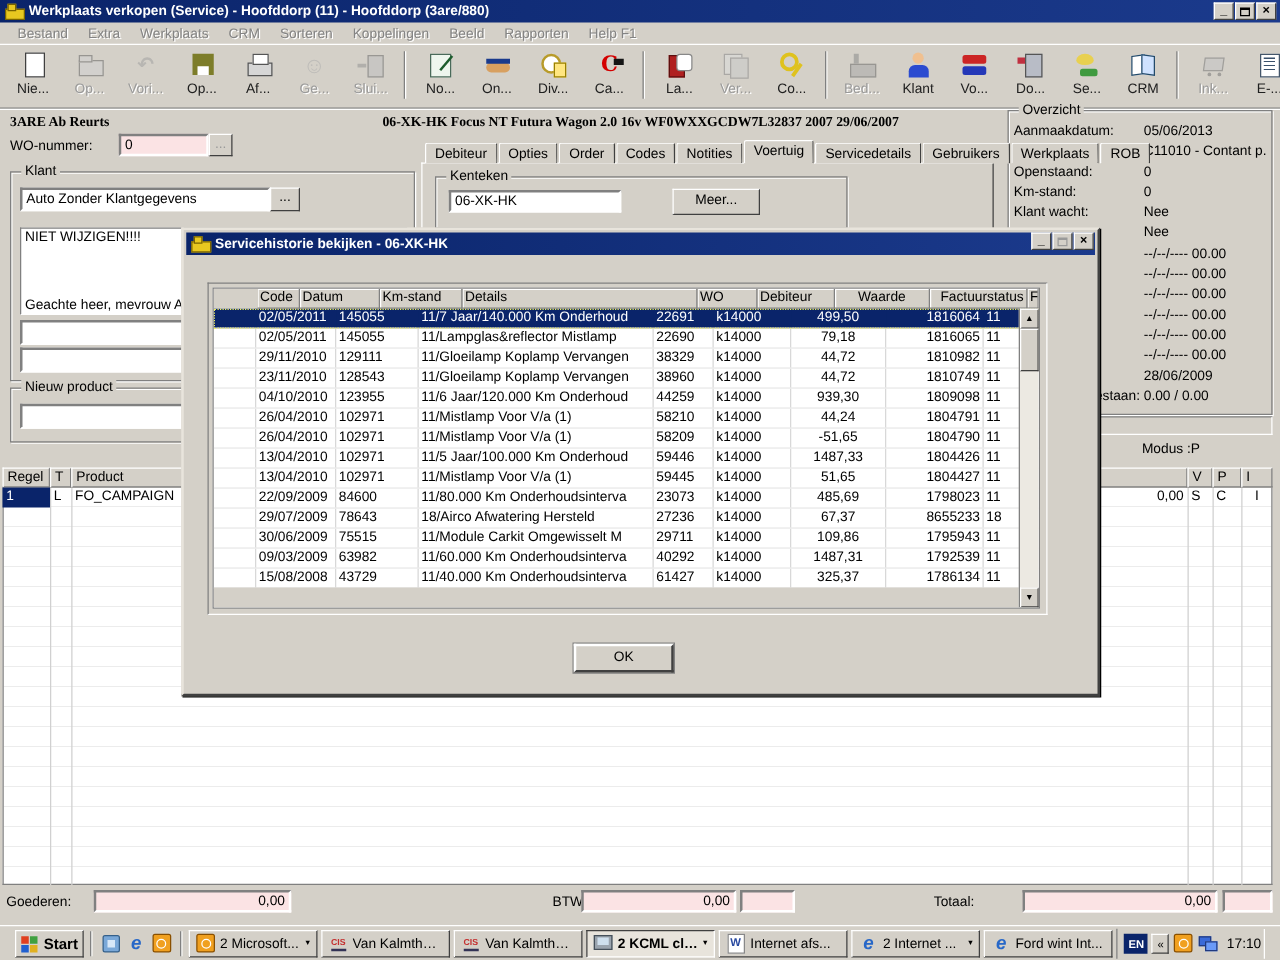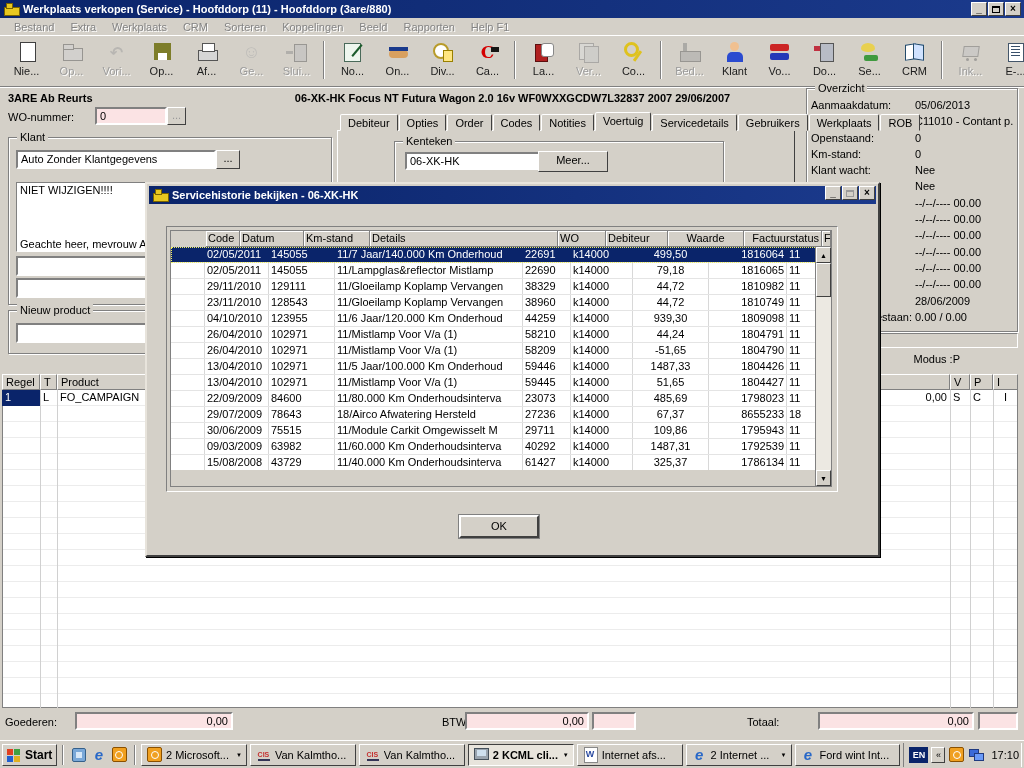--- a/index.html
+++ b/index.html
@@ -1,20 +1,20 @@
 <!DOCTYPE html>
 <html><head>
 <meta charset="utf-8">
 <style>
   html,body{margin:0;padding:0;background:#3a6ea5;}
   *{box-sizing:border-box;cursor:default;}
   #screen{position:relative;width:1024px;height:768px;background:#d4d0c8;overflow:hidden;
           font-family:"Liberation Sans","DejaVu Sans",sans-serif;font-size:11px;color:#000;}
   .abs{position:absolute;}
-  .bold{font-weight:bold;}
+  .bold{font-weight:bold;font-family:Liberation Serif, serif;}
   .nowrap{white-space:nowrap;overflow:hidden;}
 
   
   .raised{border:1px solid;border-color:#fff #404040 #404040 #fff;background:#d4d0c8;}
   .sunken{border:1px solid;border-color:#808080 #fff #fff #808080;}
   .field{border:2px solid;border-color:#808080 #fff #fff #808080;background:#fff;padding:1px 3px;line-height:12px;}
   .pink{background:#fbe3e4;}
   .group{border:1px solid #808080;box-shadow:inset 1px 1px 0 #fff,1px 1px 0 #fff;}
   .group>.glabel{position:absolute;top:-7px;left:8px;background:#d4d0c8;padding:0 3px;line-height:12px;}
 
@@ -158,21 +158,21 @@
   .vline{position:absolute;top:374px;width:1px;height:334px;background:#d0d0d0;z-index:1;}
   .ghcell{position:absolute;top:374px;height:16px;line-height:15px;background:#d4d0c8;
      border:1px solid;border-color:#fff #808080 #808080 #fff;padding:0 3px;white-space:nowrap;overflow:hidden;z-index:2;}
   .gcell{position:absolute;top:390px;height:16px;line-height:15px;padding:0 3px;white-space:nowrap;z-index:2;}
 
   
   .tot-field{height:18px;line-height:13px;text-align:right;}
 
   
   #taskbar{left:0;top:740px;width:1024px;height:28px;background:#d4d0c8;border-top:1px solid #fff;z-index:30;
-     display:flex;align-items:center;padding:0 2px;gap:3px;}
+     display:flex;align-items:center;padding:0 12px;gap:3px;}
   #start-btn{width:55px;height:22px;display:flex;align-items:center;gap:2px;padding-left:2px;font-weight:bold;font-size:12px;}
   .ql-sep{width:0;height:20px;border-left:1px solid #808080;border-right:1px solid #fff;margin:0 2px;}
   .ql-icon{width:20px;height:20px;display:flex;align-items:center;justify-content:center;}
   .task-btn{height:22px;display:flex;align-items:center;gap:3px;padding:0 4px;min-width:0;
      border:1px solid;border-color:#fff #404040 #404040 #fff;background:#d4d0c8;flex:1 1 100px;max-width:136px;}
   .task-btn .tlabel{white-space:nowrap;overflow:hidden;text-overflow:ellipsis;}
   .task-btn .tarrow{font-size:6px;margin-left:auto;}
   .task-btn.pressed{border-color:#404040 #fff #fff #404040;background:#e8e4dc;font-weight:bold;}
   #tray{display:flex;align-items:center;gap:3px;margin-left:auto;border-left:1px solid #808080;
      box-shadow:-1px 0 0 #fff inset;padding-left:5px;height:24px;}
@@ -392,21 +392,21 @@
       <div class="tab">
         <span>Werkplaats</span>
       </div>
 
       <div class="tab">
         <span>ROB</span>
       </div>
     </div>
 
   <div class="abs" style="left:337px;top:130px;width:458px;height:240px;border:1px solid;border-color:#fff #404040 #404040 #fff;background:#d4d0c8;">
-    <div class="group" style="position:absolute;left:10px;top:10px;width:330px;height:42px;margin-left:46px;">
+    <div class="group" style="position:absolute;left:10px;top:10px;width:330px;height:42px;">
       <span class="glabel">Kenteken</span>
       <div class="field" style="position:absolute;left:10px;top:10px;width:138px;height:18px;">06-XK-HK</div>
     </div>
     <div class="abs raised" style="left:200px;top:20px;width:70px;height:21px;text-align:center;line-height:17px;">Meer...</div>
   </div>
 
   <div class="abs group" style="left:8px;top:137px;width:324px;height:168px;">
     <span class="glabel">Klant</span>
     <div class="field nowrap" style="position:absolute;left:7px;top:12px;width:200px;height:19px;">Auto Zonder Klantgegevens</div>
     <div class="raised" style="position:absolute;left:207px;top:12px;width:24px;height:19px;text-align:center;line-height:15px;">...</div>

